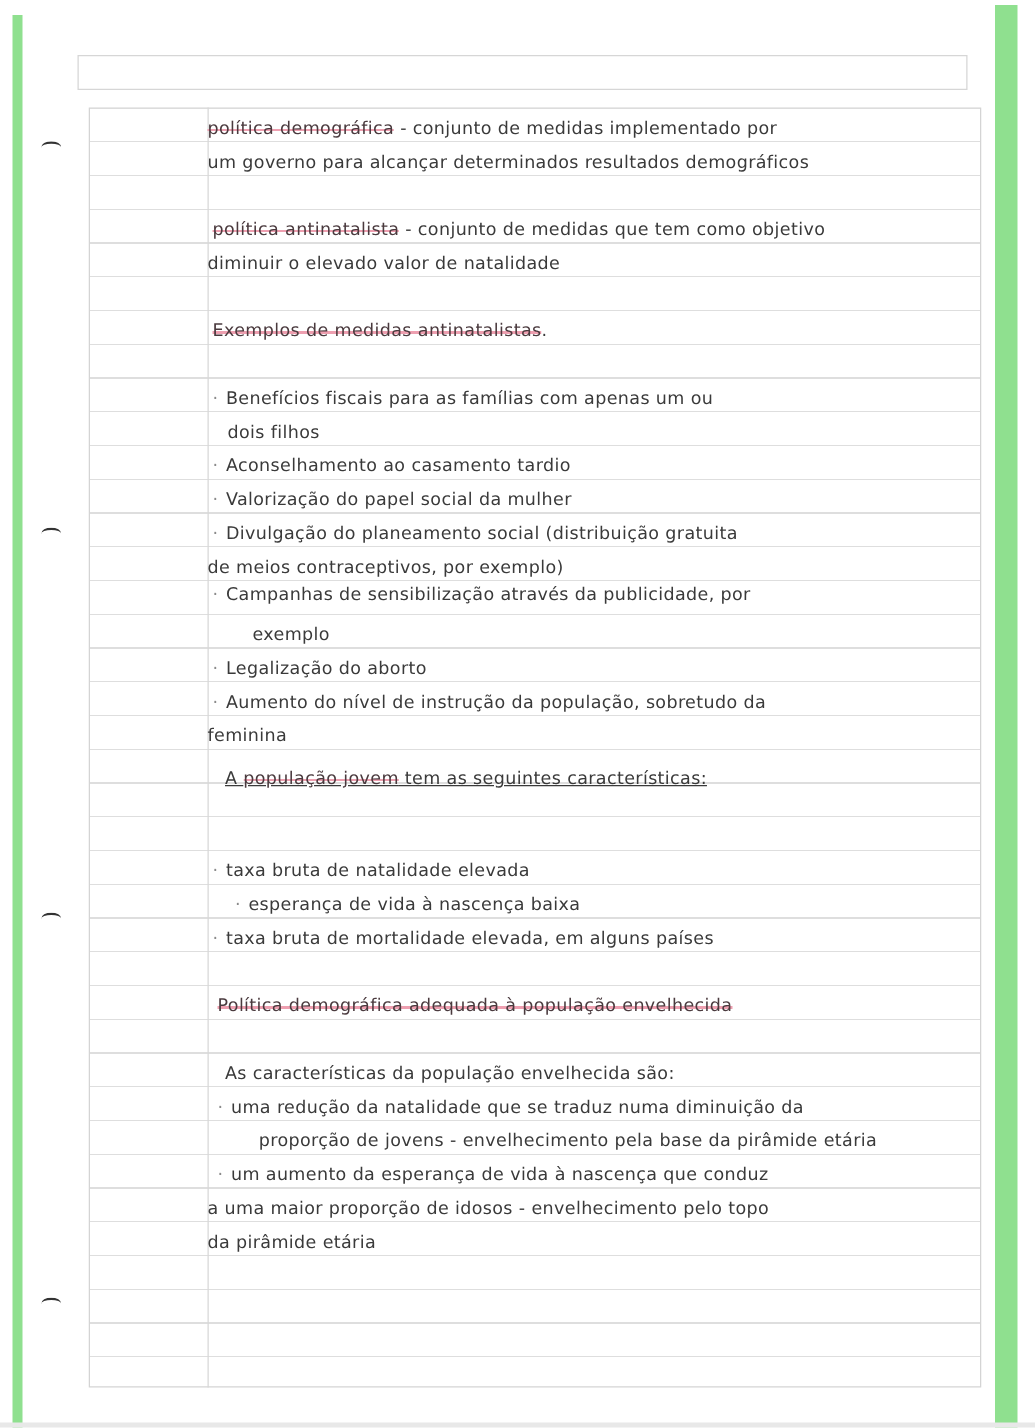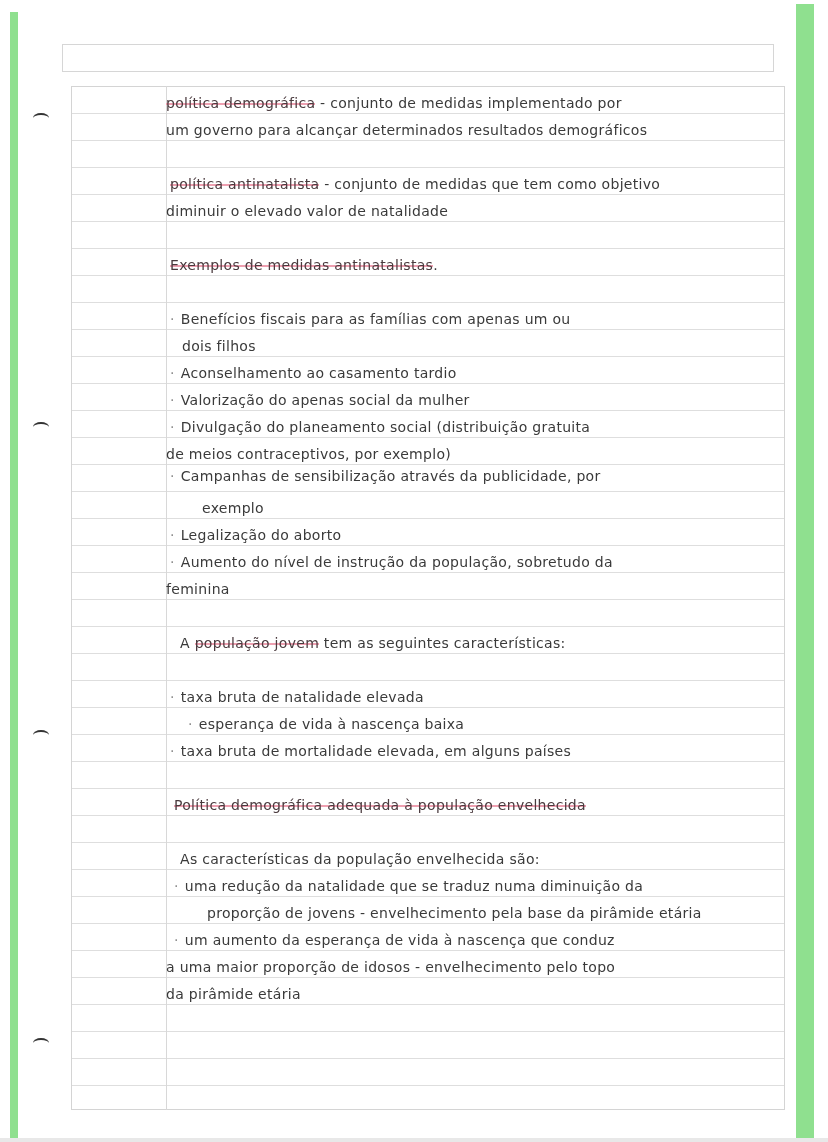--- a/index.html
+++ b/index.html
@@ -65,29 +65,29 @@
 
 <div class="content" id="content">
     <div class="line" style="top: 4px; left: 0px;"><span class="hl">política demográfica</span><span> - conjunto de medidas implementado por</span></div>
     <div class="line" style="top: 31px; left: 0px;"><span>um governo para alcançar determinados resultados demográficos</span></div>
     <div class="line" style="top: 85px; left: 4px;"><span class="hl">política antinatalista</span><span> - conjunto de medidas que tem como objetivo</span></div>
     <div class="line" style="top: 112px; left: 0px;"><span>diminuir o elevado valor de natalidade</span></div>
     <div class="line" style="top: 166px; left: 4px;"><span class="hl">Exemplos de medidas antinatalistas</span><span>.</span></div>
     <div class="line" style="top: 220px; left: 4px;"><span class="bullet">·</span><span>Benefícios fiscais para as famílias com apenas um ou</span></div>
     <div class="line" style="top: 247px; left: 0px; margin-left: 16px;"><span>dois filhos</span></div>
     <div class="line" style="top: 274px; left: 4px;"><span class="bullet">·</span><span>Aconselhamento ao casamento tardio</span></div>
-    <div class="line" style="top: 301px; left: 4px;"><span class="bullet">·</span><span>Valorização do apenas social da mulher</span></div>
+    <div class="line" style="top: 301px; left: 4px;"><span class="bullet">·</span><span>Valorização do papel social da mulher</span></div>
     <div class="line" style="top: 328px; left: 4px;"><span class="bullet">·</span><span>Divulgação do planeamento social (distribuição gratuita</span></div>
     <div class="line" style="top: 355px; left: 0px;"><span>de meios contraceptivos, por exemplo)</span></div>
     <div class="line" style="top: 377px; left: 4px;"><span class="bullet">·</span><span>Campanhas de sensibilização através da publicidade, por</span></div>
     <div class="line" style="top: 409px; left: 0px; padding-left: 36px;"><span>exemplo</span></div>
     <div class="line" style="top: 436px; left: 4px;"><span class="bullet">·</span><span>Legalização do aborto</span></div>
     <div class="line" style="top: 463px; left: 4px;"><span class="bullet">·</span><span>Aumento do nível de instrução da população, sobretudo da</span></div>
     <div class="line" style="top: 490px; left: 0px;"><span>feminina</span></div>
-    <div class="line" style="top: 544px; left: 14px;"><span>A </span><span class="hl">população jovem</span><span> tem as seguintes características:</span></div>
+    <div class="line" style="top: 524px; left: 14px; text-decoration: underline;"><span>A </span><span class="hl">população jovem</span><span> tem as seguintes características:</span></div>
     <div class="line" style="top: 598px; left: 4px;"><span class="bullet">·</span><span>taxa bruta de natalidade elevada</span></div>
     <div class="line" style="top: 625px; left: 4px; margin-left: 18px;"><span class="bullet">·</span><span>esperança de vida à nascença baixa</span></div>
     <div class="line" style="top: 652px; left: 4px;"><span class="bullet">·</span><span>taxa bruta de mortalidade elevada, em alguns países</span></div>
     <div class="line" style="top: 706px; left: 8px;"><span class="hl">Política demográfica adequada à população envelhecida</span></div>
     <div class="line" style="top: 760px; left: 14px;"><span>As características da população envelhecida são:</span></div>
     <div class="line" style="top: 787px; left: 8px;"><span class="bullet">·</span><span>uma redução da natalidade que se traduz numa diminuição da</span></div>
     <div class="line" style="top: 814px; left: 0px; padding-left: 41px;"><span>proporção de jovens - envelhecimento pela base da pirâmide etária</span></div>
     <div class="line" style="top: 841px; left: 8px;"><span class="bullet">·</span><span>um aumento da esperança de vida à nascença que conduz</span></div>
     <div class="line" style="top: 868px; left: 0px;"><span>a uma maior proporção de idosos - envelhecimento pelo topo</span></div>
     <div class="line" style="top: 895px; left: 0px;"><span>da pirâmide etária</span></div>

